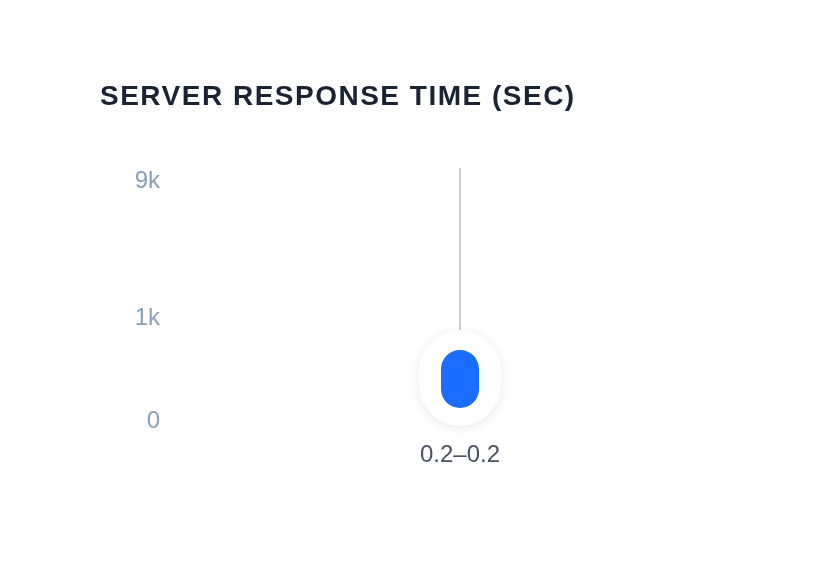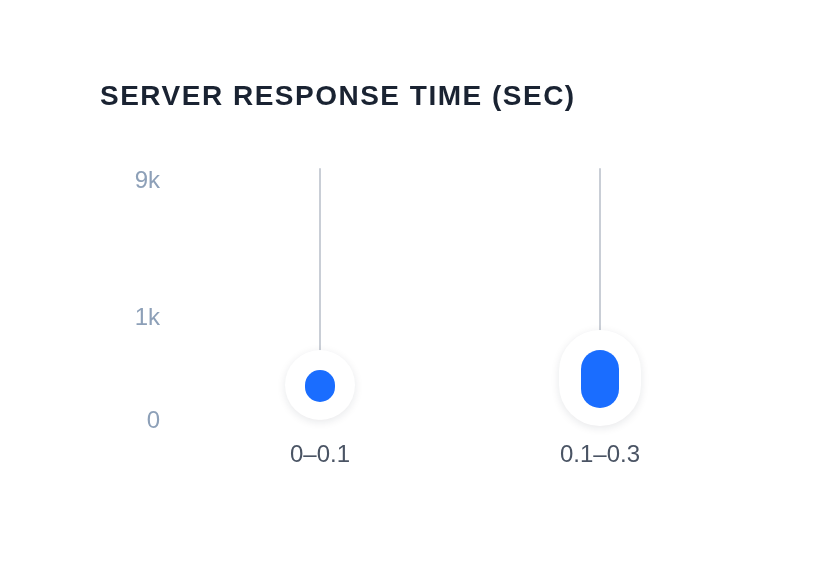--- a/index.html
+++ b/index.html
@@ -114,33 +114,25 @@
   <div class="plot-area">
 
     <div class="y-axis">
       <div class="y-tick" style="top:0;">9k</div>
       <div class="y-tick" style="top:120px;margin-top:17px;">1k</div>
       <div class="y-tick" style="top:240px;">0</div>
     </div>
 
     <div class="columns">
 
-      <div class="col">
-        <div class="col-stem-wrap">
-          <div class="stem" style="height:252px;"></div>
-          <div class="bulb-halo" style="bottom:0px; width:70px; height:70px;"></div>
-          <div class="bulb-core" style="bottom:18px; width:30px; height:32px;"></div>
-        </div>
-        <div class="x-label">0–0.1</div>
-      </div>
 
       <div class="col">
         <div class="col-stem-wrap">
           <div class="stem" style="height:252px;"></div>
           <div class="bulb-halo" style="bottom:-6px; width:82px; height:96px;"></div>
           <div class="bulb-core" style="bottom:12px; width:38px; height:58px;"></div>
         </div>
-        <div class="x-label">0.1–0.3</div>
+        <div class="x-label">0.2–0.2</div>
       </div>
 
     </div>
   </div>
 </div>
 
 </body></html>

